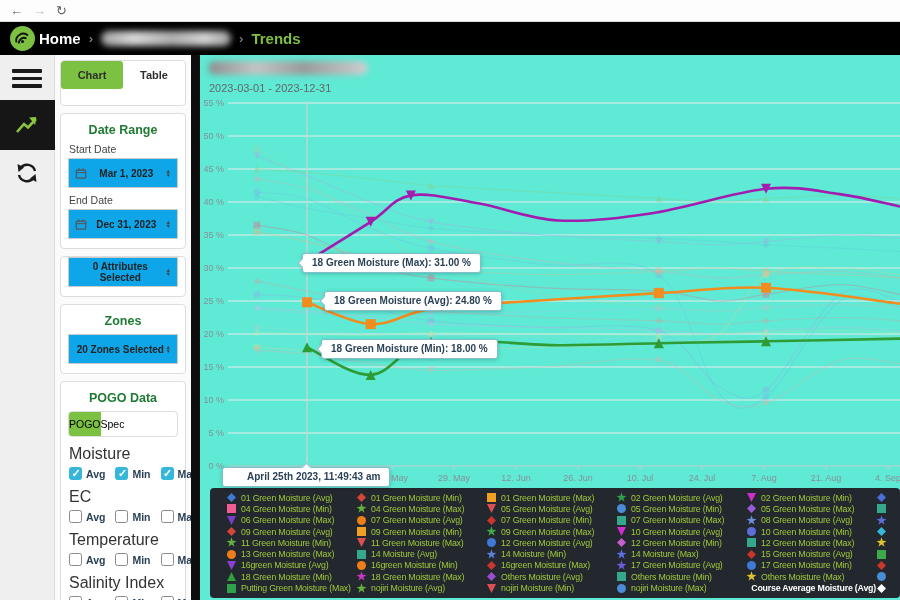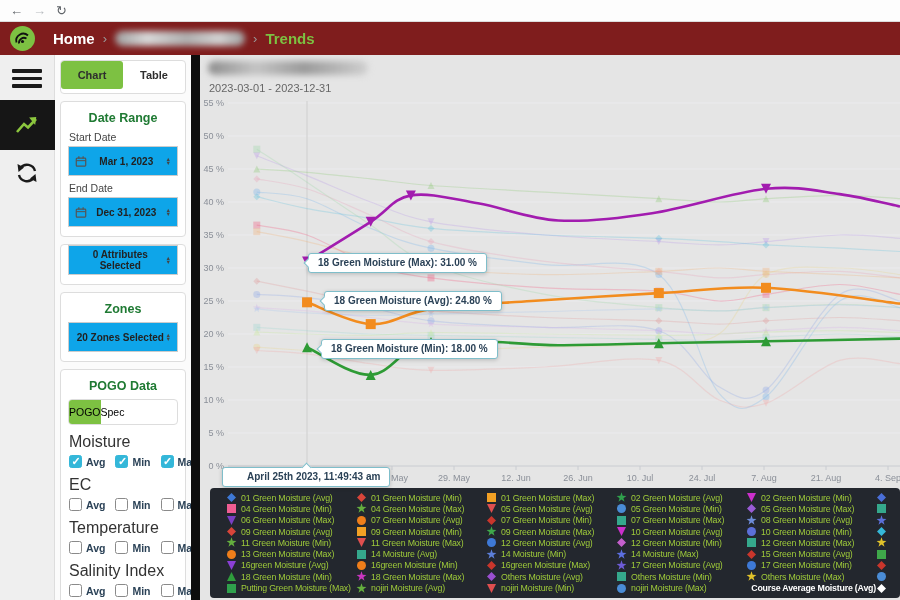--- a/index.html
+++ b/index.html
@@ -7,21 +7,21 @@
   #app{position:relative;width:900px;height:600px;overflow:hidden;background:#fff;}
 
   
   .browser-bar{position:absolute;left:0;top:0;width:900px;height:22px;background:#fdfdfd;border-bottom:1px solid #dcdcdc;display:flex;align-items:center;gap:10px;padding:0 10px;}
   .nav-ico{color:#5f6368;font-size:13px;line-height:1;cursor:pointer;}
   .nav-ico.dim{color:#b8bcc0;}
   .url-pill{display:flex;align-items:center;gap:6px;background:#f1f3f4;border-radius:9px;height:16px;padding:0 10px;min-width:330px;}
   .url-text{font-size:10px;color:#3c4043;}
 
   
-  .app-header{position:absolute;left:0;top:22px;width:900px;height:33px;background:#7f1d1d;display:flex;align-items:center;padding:0 10px;gap:18px;}
+  .app-header{position:absolute;left:0;top:22px;width:900px;height:33px;background:#000000;display:flex;align-items:center;padding:0 10px;gap:4px;}
   .logo{width:25px;height:25px;border-radius:50%;background:#7DC142;position:relative;flex:0 0 auto;}
   .crumbs{display:flex;align-items:center;gap:8px;}
   .crumb-home{color:#fff;font-weight:bold;font-size:15px;}
   .crumb-sep{color:#9a9a9a;font-size:13px;}
   .crumb-cur{color:#7DC142;font-weight:bold;font-size:15px;}
   .blur-blob{filter:blur(3px);border-radius:8px;}
   .crumb-blob{width:130px;height:15px;background:linear-gradient(90deg,#9f9f9f,#d8d8d8 25%,#aeaeae 55%,#d2d2d2 80%,#9f9f9f);}
 
   
   .rail{position:absolute;left:0;top:55px;width:55px;height:545px;background:#efefef;border-right:1px solid #ddd;}
@@ -29,41 +29,41 @@
   .hamburger div{height:3.5px;background:#1a1a1a;margin:4px 0;border-radius:1px;}
   .rail-tile{position:absolute;left:0;top:45px;width:55px;height:50px;background:#161616;display:flex;align-items:center;justify-content:center;cursor:pointer;}
   .rail-refresh{position:absolute;left:14px;top:105px;cursor:pointer;}
 
   
   .sidebar{position:absolute;left:55px;top:55px;width:136px;height:545px;background:#fbfbfb;overflow:hidden;padding:5px 5px 0 5px;}
   .card{background:#fff;border:1px solid #ddd;border-radius:4px;margin-bottom:7px;padding-bottom:9px;}
   .tabbar{display:flex;padding:0;}
   .tabbar .tab{flex:1;text-align:center;font-size:11px;font-weight:bold;color:#2e2e2e;padding:8px 0;cursor:pointer;border-radius:3px;}
   .tab.active{background:#7DC142;}
-  .card.tabs-card{padding-bottom:4px;overflow:hidden;}
+  .card.tabs-card{padding-bottom:16px;overflow:hidden;}
   .card-title{color:#1F7A33;font-weight:bold;font-size:12.5px;text-align:center;margin:9px 0 6px;}
   .field-label{font-size:10.5px;color:#444;margin:6px 8px 3px;}
   .select{display:flex;align-items:center;background:#0ea5e9;border:1px solid #ccc;border-radius:0;height:30px;margin:0 7px;padding:0 6px;cursor:pointer;}
   .select .val{flex:1;text-align:center;font-size:10px;font-weight:bold;color:#222;}
   .updown{display:flex;flex-direction:column;line-height:4.5px;font-size:5.5px;color:#444;}
   .minitabs{display:flex;margin:0 7px;border:1px solid #ddd;border-radius:4px;overflow:hidden;}
   .minitabs .tab{padding:6px 0;font-size:10.5px;}
   .group{margin:8px 8px 0;}
   .g-label{font-size:16px;color:#333;margin-bottom:4px;}
   .opts{display:flex;gap:10px;align-items:center;}
   .opt{display:flex;align-items:center;gap:4px;cursor:pointer;}
   .cb{width:13px;height:13px;border:1.5px solid #8a8a8a;border-radius:2.5px;background:#fff;position:relative;flex:0 0 auto;}
   .cb.checked{background:#34B7D9;border-color:#34B7D9;}
   .cb.checked::after{content:"\2713";position:absolute;left:1.5px;top:-1.5px;color:#fff;font-size:11px;font-weight:bold;}
   .opt-label{font-size:10.5px;color:#2B4257;font-weight:bold;}
 
   .divider{position:absolute;left:191px;top:55px;width:9px;height:545px;background:#0d0d0d;}
 
   
-  .main{position:absolute;left:200px;top:55px;width:700px;height:545px;background:#e5e5e5;overflow:hidden;}
+  .main{position:absolute;left:200px;top:55px;width:700px;height:545px;background:#5eead4;overflow:hidden;}
   .chart-title-blob{position:absolute;left:8px;top:6px;width:160px;height:14px;background:linear-gradient(90deg,#8d8d8d,#c4c4c4 30%,#9a9a9a 60%,#cfcfcf);}
   .chart-subtitle{position:absolute;left:9px;top:27px;font-size:11px;color:#666;}
   #chart{position:absolute;left:0;top:40px;}
   .tip{position:absolute;background:#fff;border:1px solid #7FBECA;border-radius:3px;padding:3px 9px 4px;font-size:10px;font-weight:bold;color:#2B4257;box-shadow:0 1px 4px rgba(0,0,0,.2);white-space:nowrap;z-index:5;}
   .tip .arr{position:absolute;width:7px;height:7px;background:#fff;}
   .arr.left{left:-4.5px;top:50%;border-left:1px solid #7FBECA;border-bottom:1px solid #7FBECA;transform:translateY(-50%) rotate(45deg);}
   .arr.up{top:-4.5px;left:80px;border-left:1px solid #7FBECA;border-top:1px solid #7FBECA;transform:rotate(45deg);}
 
   
   .legend{position:absolute;left:10px;top:433px;width:690px;height:110px;background:#23272E;border-radius:4px;display:flex;overflow:hidden;padding:4px 0 4px 16px;}
@@ -402,21 +402,21 @@
         <path d="M 453.8 193.08 h 10 v 10 h -10 Z" fill="#F28C1E"></path>
         <path d="M 561 187.8 h 10 v 10 h -10 Z" fill="#F28C1E"></path>
         <path d="M107.0 252.2C117.7 256.8,150.0 280.8,170.7 279.9C191.4 279.0,199.7 251.9,231.0 246.9C262.3 242.0,320.3 250.0,358.3 250.2C396.3 250.4,424.2 248.9,458.8 248.2C493.4 247.6,525.8 247.0,566.0 246.3C606.2 245.5,677.7 244.1,700.0 243.6" fill="none" stroke="#2E9B35" stroke-width="2.6"></path>
         <path d="M 107.05 247.2 L 112.05 257.2 L 102.05 257.2 Z" fill="#2E9B35"></path>
         <path d="M 170.7 274.92 L 175.7 284.92 L 165.7 284.92 Z" fill="#2E9B35"></path>
         <path d="M 231 241.92000000000002 L 236 251.92000000000002 L 226 251.92000000000002 Z" fill="#2E9B35"></path>
         <path d="M 458.8 243.24 L 463.8 253.24 L 453.8 253.24 Z" fill="#2E9B35"></path>
         <path d="M 566 241.26000000000002 L 571 251.26000000000002 L 561 251.26000000000002 Z" fill="#2E9B35"></path>
       </svg>
     <div id="tips">
-        <div class="tip" style="left: 108px; top: 198px;"><span class="arr left"></span><span>18 Green Moisture (Max): 31.00 %</span></div>
+        <div class="tip" style="left: 102px; top: 198px;"><span class="arr left"></span><span>18 Green Moisture (Max): 31.00 %</span></div>
         <div class="tip" style="left: 124px; top: 236px;"><span class="arr left"></span><span>18 Green Moisture (Avg): 24.80 %</span></div>
         <div class="tip" style="left: 121px; top: 284px;"><span class="arr left"></span><span>18 Green Moisture (Min): 18.00 %</span></div>
         <div class="tip" style="left: 22px; top: 412px; padding-left: 24px;"><span class="arr up"></span><span>April 25th 2023, 11:49:43 am</span></div>
       </div>
     <div class="legend" id="legend">
         <div class="lcol">
           <div class="litem">
             <svg width="11" height="11">
               <path d="M 5.5 1 L 10 5.5 L 5.5 10 L 1 5.5 Z" fill="#3E79D6"></path>
             </svg>

